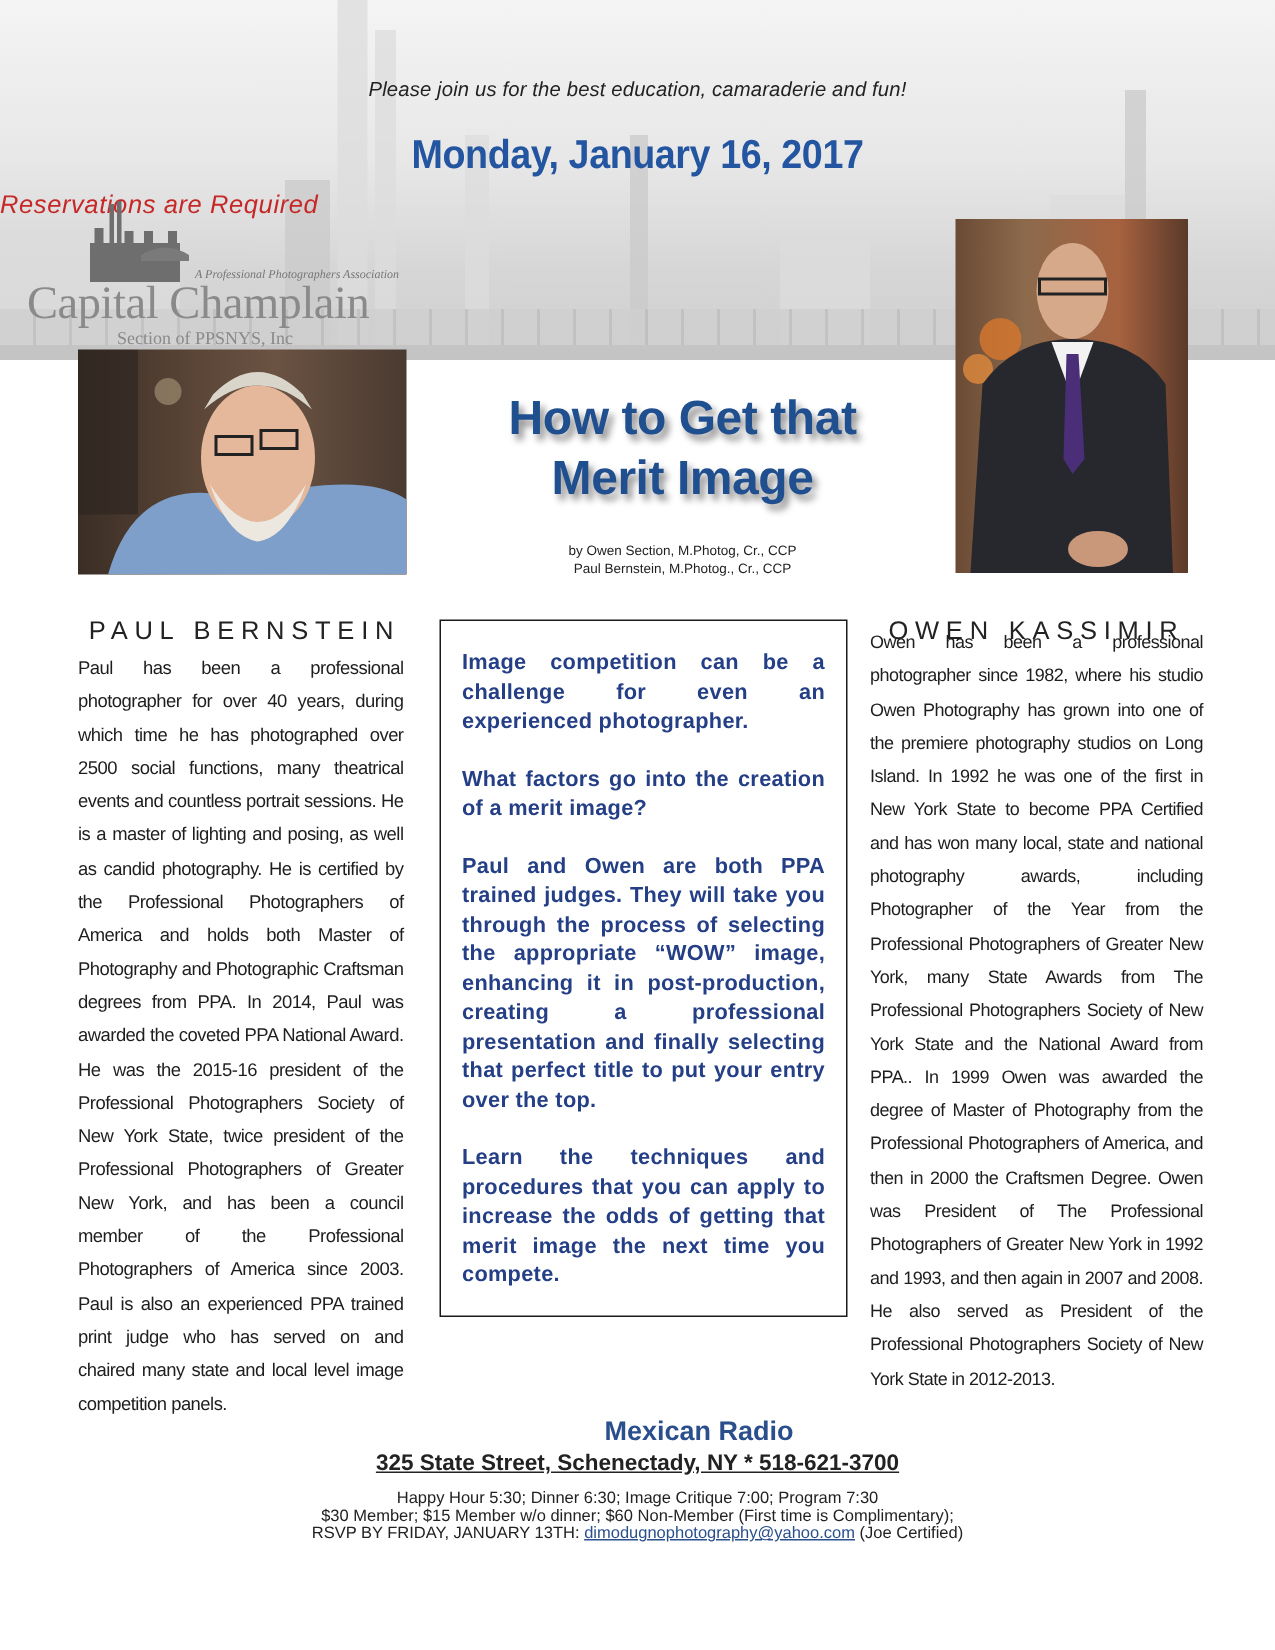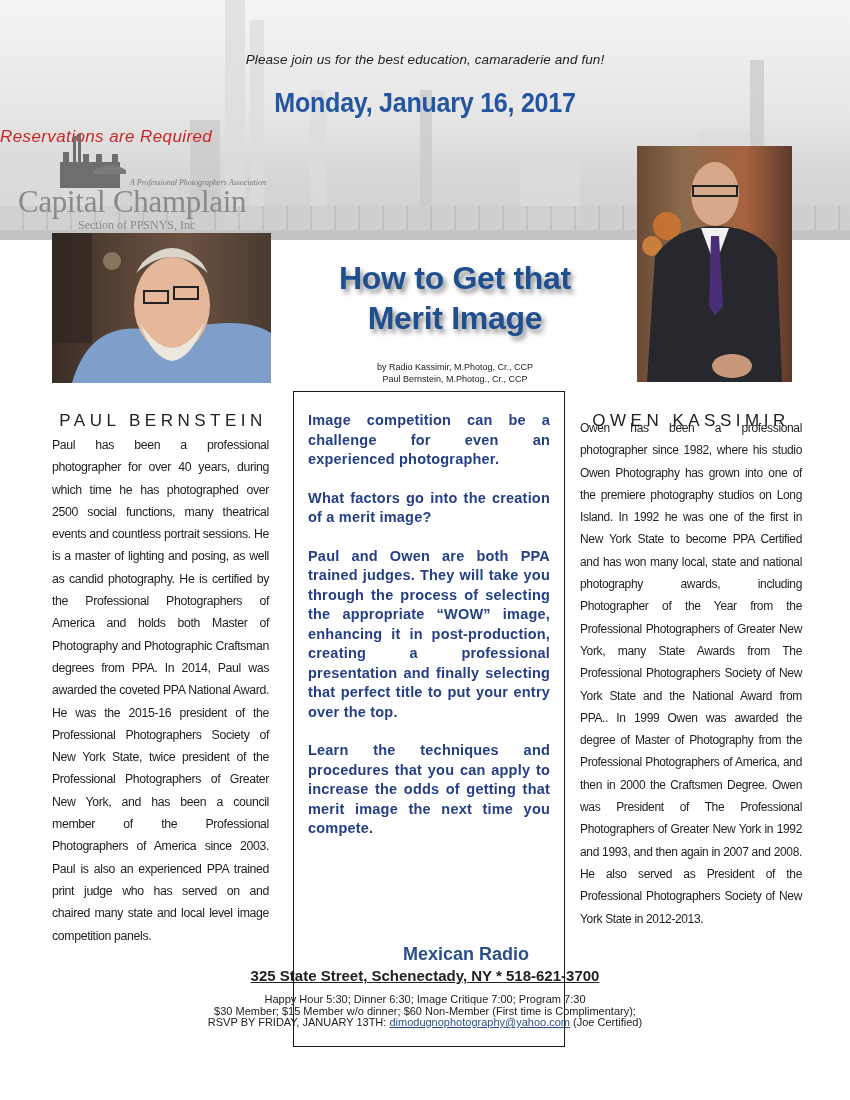--- a/index.html
+++ b/index.html
@@ -48,21 +48,21 @@
 
     
     .col-head { position:absolute; font-size:17px; letter-spacing:4.5px; color:#222; font-weight:normal; }
     .paul-head { left:52px; top:411px; width:222px; text-align:center; }
     .owen-head { left:580px; top:411px; width:222px; text-align:center; }
     .bio { position:absolute; font-size:12.3px; line-height:22.3px; text-align:justify; color:#1e1e1e;
       font-family:"Liberation Sans Narrow","Liberation Sans", sans-serif; letter-spacing:-.35px; }
     .paul-bio { left:52px; top:434px; width:217px; }
     .owen-bio { left:580px; top:417px; width:222px; font-size:12px; }
 
-    .box { position:absolute; left:293px; top:391px; width:272px; height:656px;
+    .box { position:absolute; left:293px; top:413px; width:272px; height:465px;
       border:1.5px solid #1a1a1a; padding:19px 14px 0 14px; }
     .box p { font-size:14.5px; line-height:19.5px; color:#253f86; font-weight:bold;
       text-align:justify; margin-bottom:19px; letter-spacing:.2px; }
 
     
     .venue { position:absolute; left:0; width:850px; top:944px; text-align:center;
       font-size:18px; font-weight:bold; color:#2a4f8c;margin-left:41px; }
     .address { position:absolute; left:0; width:850px; top:967px; text-align:center;
       font-size:15px; color:#222; text-decoration:underline;font-weight:bold; }
     .details { position:absolute; left:0; width:850px; top:994px; text-align:center;
@@ -129,21 +129,21 @@
     <rect x="56" y="40" width="44" height="10" fill="none" stroke="#222" stroke-width="2"></rect>
     <ellipse cx="95" cy="220" rx="20" ry="12" fill="#c9977a"></ellipse>
   </svg>
 </div>
 
 <div class="title">
   <div>How to Get that</div>
   <div>Merit Image</div>
 </div>
 <div class="byline">
-  <div>by Radio Kassimir, M.Photog, Cr., CCP</div>
+  <div>by Owen Section, M.Photog, Cr., CCP</div>
   <div>Paul Bernstein, M.Photog., Cr., CCP</div>
 </div>
 
 <div class="col-head paul-head">PAUL BERNSTEIN</div>
 <div class="bio paul-bio">Paul has been a professional photographer for over 40 years, during which time he has photographed over 2500 social functions, many theatrical events and countless portrait sessions. He is a master of lighting and posing, as well as candid photography. He is certified by the Professional Photographers of America and holds both Master of Photography and Photographic Craftsman degrees from PPA. In 2014, Paul was awarded the coveted PPA National Award. He was the 2015-16 president of the Professional Photographers Society of New York State, twice president of the Professional Photographers of Greater New York, and has been a council member of the Professional Photographers of America since 2003. Paul is also an experienced PPA trained print judge who has served on and chaired many state and local level image competition panels.</div>
 
 <div class="box">
   <p>Image competition can be a challenge for even an experienced photographer.</p>
   <p>What factors go into the creation of a merit image?</p>
   <p>Paul and Owen are both PPA trained judges. They will take you through the process of selecting the appropriate “WOW” image, enhancing it in post-production, creating a professional presentation and finally selecting that perfect title to put your entry over the top.</p>

